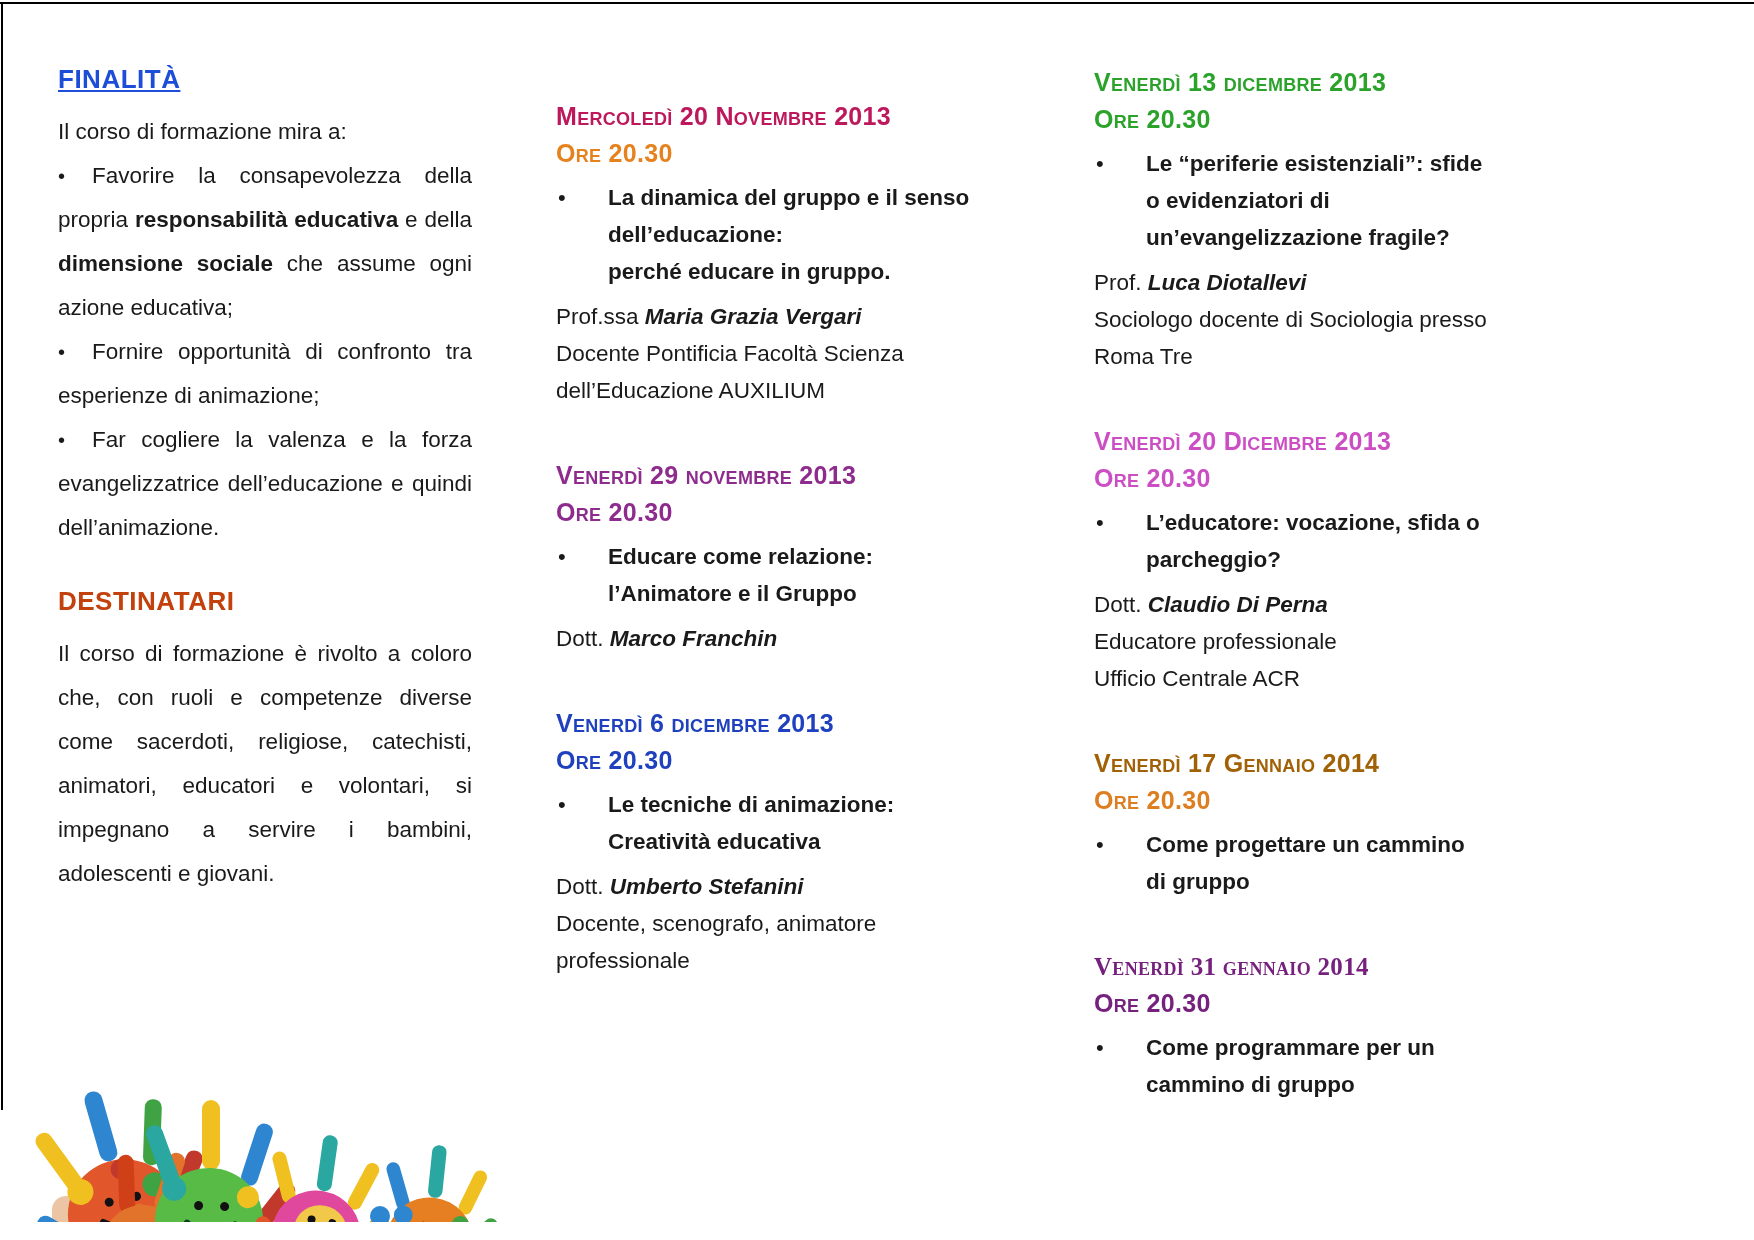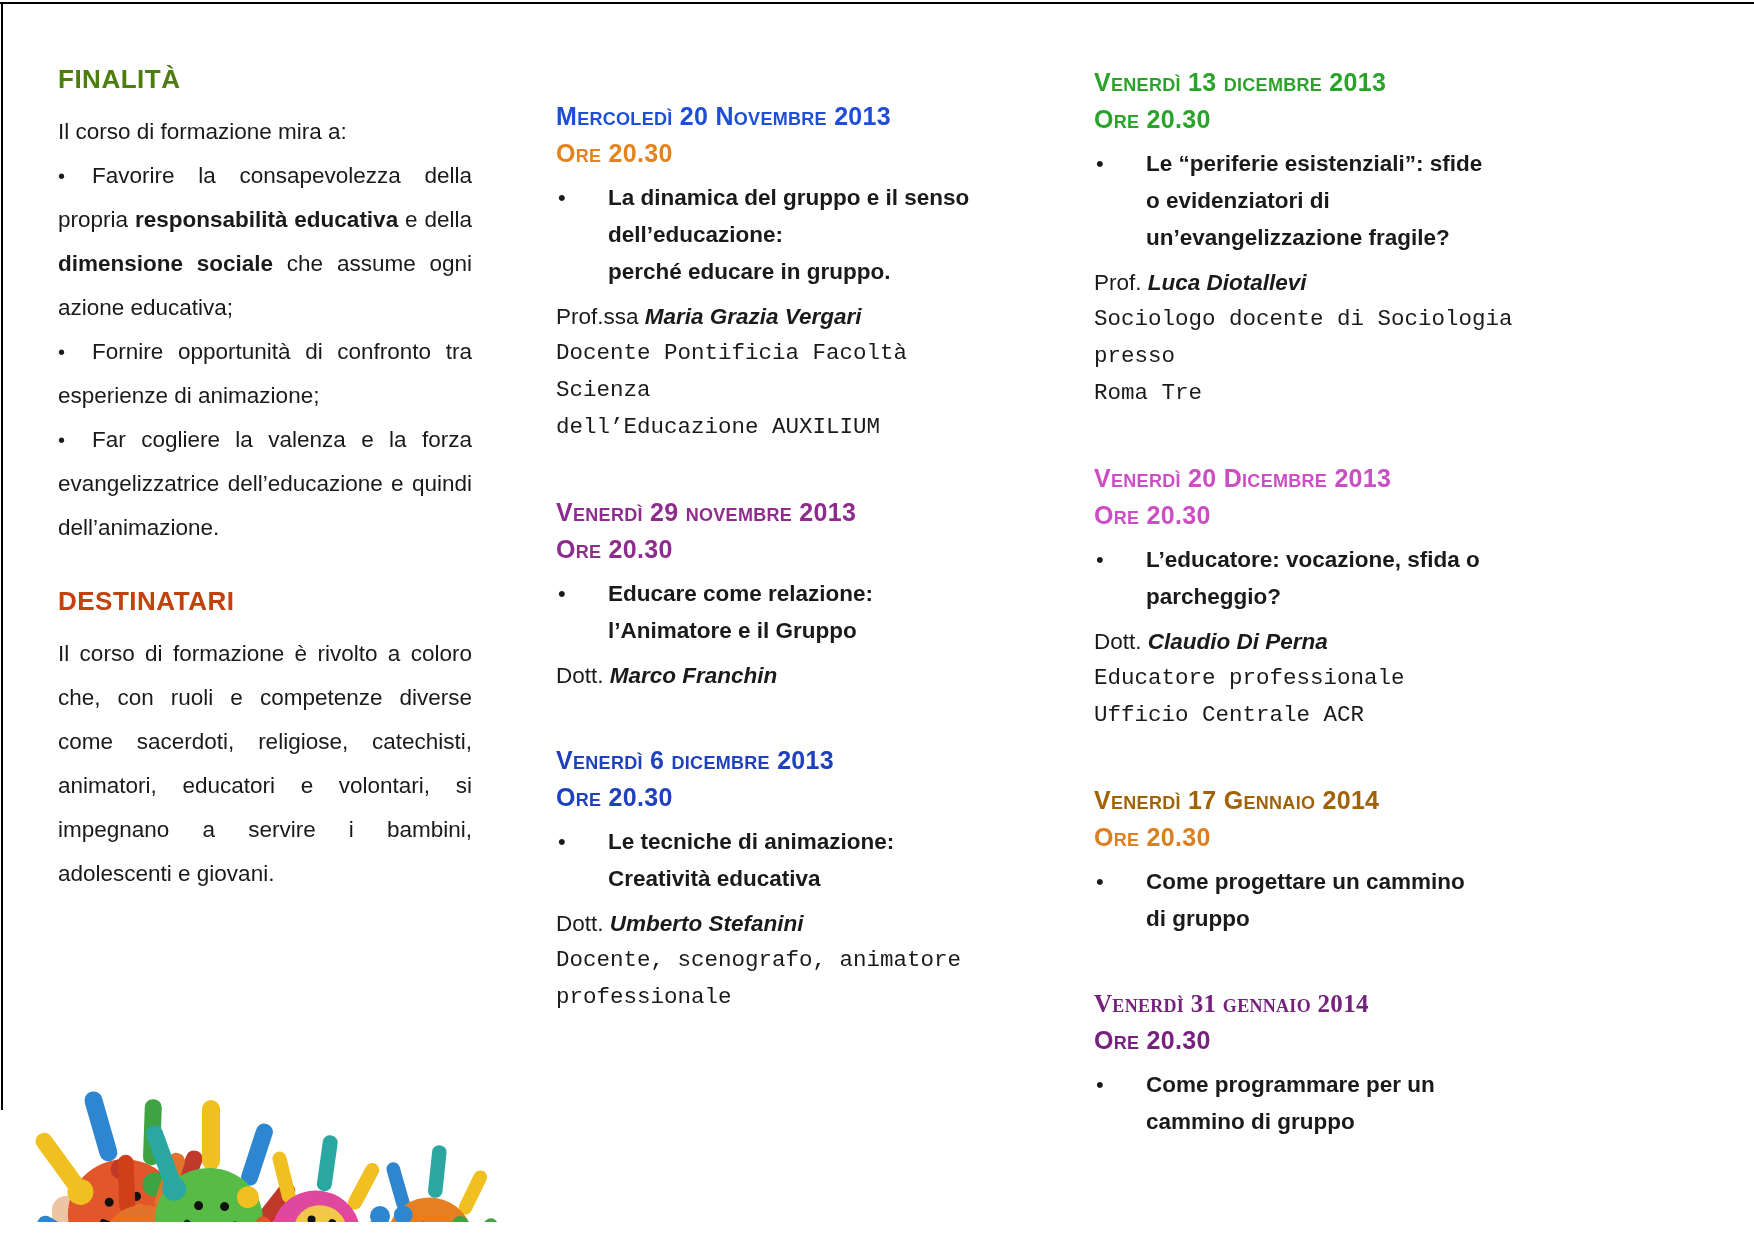--- a/index.html
+++ b/index.html
@@ -37,45 +37,45 @@
   }
   .event-topic{
     position:relative;padding-left:52px;margin-top:7px;
     font-size:22.5px;font-weight:bold;line-height:37px;white-space:pre-line;
   }
   .event-topic .bullet-dot{
     position:absolute;left:2px;top:0;font-weight:normal;font-size:22px;
   }
   .event-speaker{margin-top:8px;font-size:22.5px;line-height:37px;}
   .speaker-name{font-weight:bold;font-style:italic;}
-  .event-desc{font-size:22.5px;line-height:37px;white-space:pre-line;font-family:Liberation Mono, monospace;}
+  .event-desc{font-size:22.5px;line-height:37px;white-space:pre-line;}
 
   #hands-art{position:absolute;left:0;top:1078px;width:520px;height:144px;overflow:hidden;}
 </style>
 </head>
 <body>
 
 <div class="frame-line" id="frame-top"></div>
 <div class="frame-line" id="frame-left"></div>
 
 <div class="col" id="col1">
-  <h2 class="section-title" style="color: #4d7c0f;">FINALITÀ</h2>
+  <h2 class="section-title" style="color: #1d4ed8; text-decoration: underline;">FINALITÀ</h2>
   <p class="body-par">Il corso di formazione mira a:</p>
   <p class="body-par"><span class="bullet-inline">•</span><span>Favorire la consapevolezza della propria </span><span class="bold">responsabilità educativa</span><span> e della </span><span class="bold">dimensione sociale</span><span> che assume ogni azione educativa;</span></p>
   <p class="body-par"><span class="bullet-inline">•</span><span>Fornire opportunità di confronto tra esperienze di animazione;</span></p>
   <p class="body-par"><span class="bullet-inline">•</span><span>Far cogliere la valenza e la forza evangelizzatrice dell’educazione e quindi dell’animazione.</span></p>
 
   <h2 class="section-title" id="destinatari-title" style="color: #c2410c;">DESTINATARI</h2>
   <p class="body-par">Il corso di formazione è rivolto a coloro che, con ruoli e competenze diverse come sacerdoti, religiose, catechisti, animatori, educatori e volontari, si impegnano a servire i bambini, adolescenti e giovani.</p>
 </div>
 
 <div class="col" id="col2">
 
   <div class="event">
-    <div class="event-date" style="color: #1d4ed8;">Mercoledì 20 Novembre 2013</div>
+    <div class="event-date" style="color: #be185d;">Mercoledì 20 Novembre 2013</div>
     <div class="event-time" style="color: rgb(230, 130, 30);">Ore 20.30</div>
     <div class="event-topic"><span class="bullet-dot">•</span><span>La dinamica del gruppo e il senso
 dell’educazione:
 perché educare in gruppo.</span></div>
     <div class="event-speaker"><span>Prof.ssa </span><span class="speaker-name">Maria Grazia Vergari</span></div>
     <div class="event-desc">Docente Pontificia Facoltà Scienza
 dell’Educazione AUXILIUM</div>
   </div>
 
   <div class="event">

